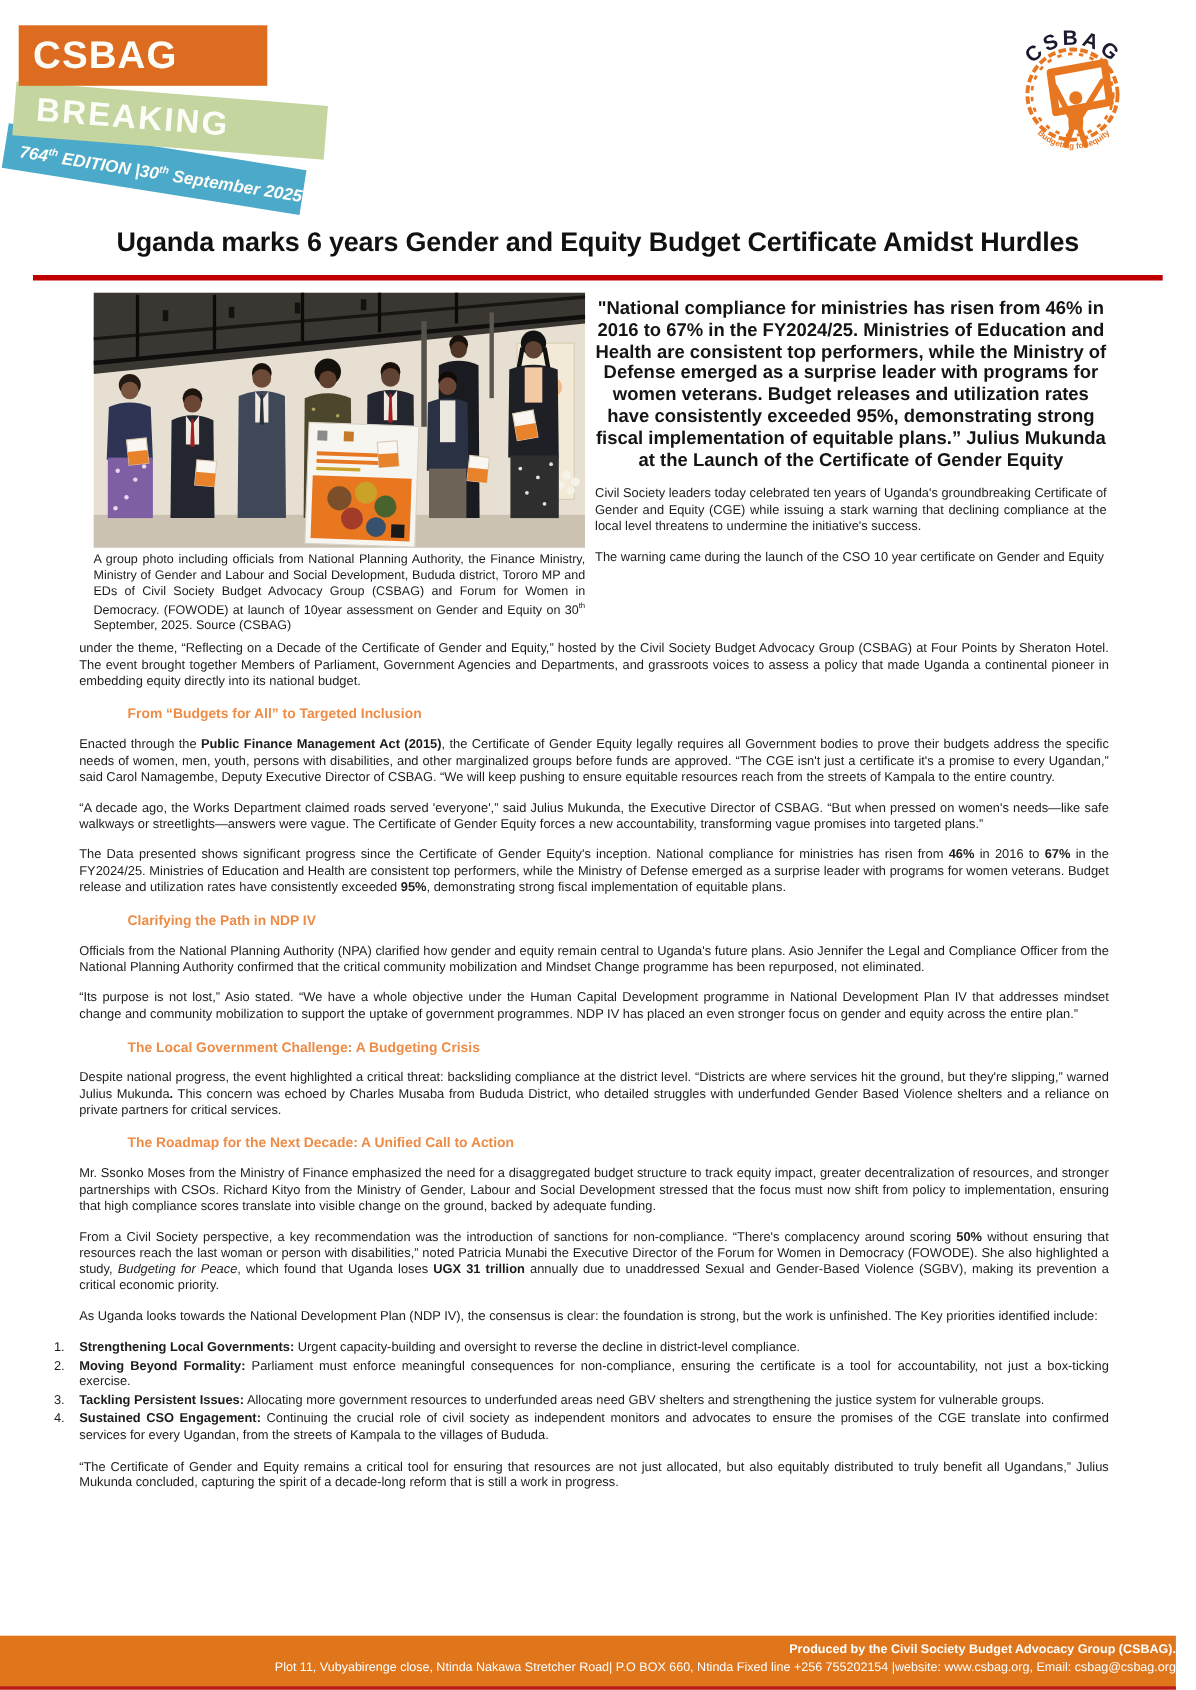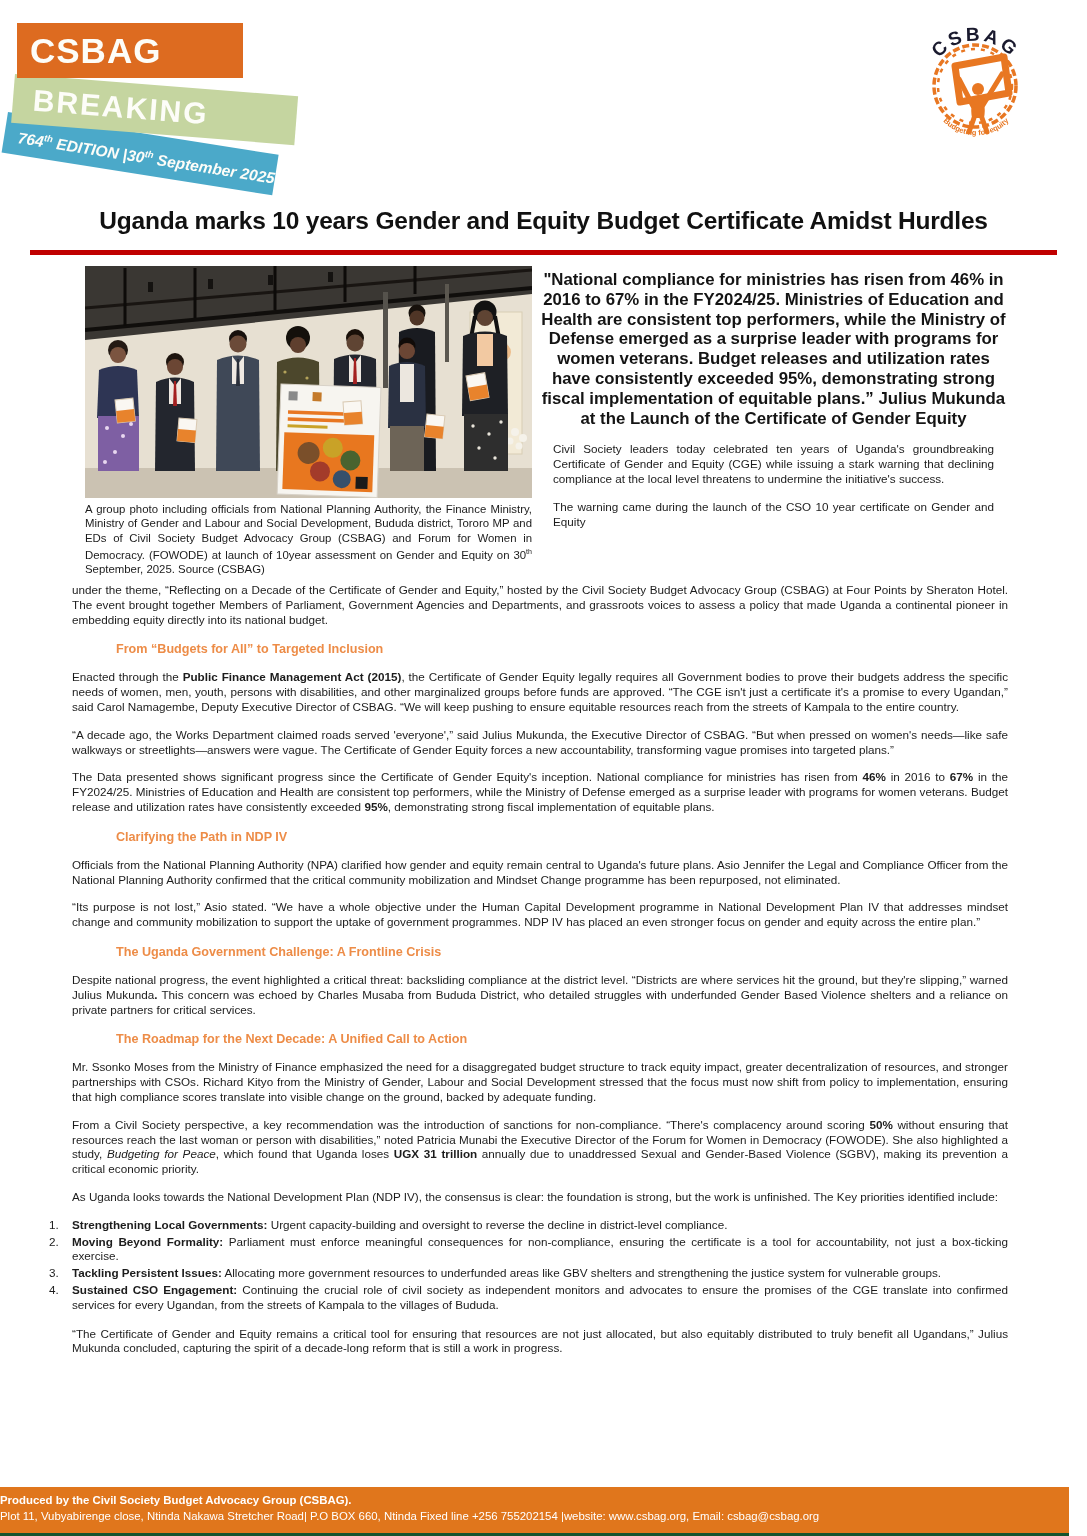--- a/index.html
+++ b/index.html
@@ -27,36 +27,36 @@
   .rule{position:absolute;left:30px;top:250px;width:1027px;height:5px;
     background:var(--rule_red,#C00000);}
   
   .col-left{position:absolute;left:85px;top:266px;width:447px;}
   .col-left svg{display:block;}
   .caption{font-size:11.4px;line-height:14.4px;text-align:justify;color:#1b1b1b;margin-top:4px;}
   .caption sup{font-size:.62em;}
   .col-right{position:absolute;left:537px;top:270px;width:473px;}
   .quote{font-size:16.8px;line-height:19.8px;font-weight:bold;text-align:center;color:#141414;
     margin:0 0 14px;}
-  .col-right p{font-size:11.7px;line-height:14.8px;text-align:justify;margin:0 16px 13px;}
+  .col-right p{font-size:11.7px;line-height:14.8px;text-align:justify;margin:0 4px 13px;}
   
   .flow{position:absolute;left:72px;top:583px;width:936px;}
   .flow p{font-size:11.7px;line-height:14.8px;text-align:justify;margin:0 0 13px;}
   .sec-heading{color:var(--heading_orange,#ED8C47);font-size:12.6px;font-weight:bold;
     margin:15px 0 14px;padding-left:44px;}
   ol.priorities{list-style:none;margin:5px 0 0;padding:0;counter-reset:pr;}
   ol.priorities li{position:relative;font-size:11.7px;line-height:14.8px;text-align:justify;
     margin:0 0 2px;}
   ol.priorities li::before{counter-increment:pr;content:counter(pr) ".";
     position:absolute;left:-23px;top:0;}
   .closing{margin-top:14px !important;}
   sup{font-size:.62em;vertical-align:super;}
   
   .footer{position:absolute;left:0;right:18px;bottom:0;height:46px;background:var(--footer_orange,#E0761C);
-    border-bottom:3px solid #14532d;color:#fff;text-align:left;}
+    border-bottom:3px solid #b91c1c;color:#fff;text-align:right;}
   .footer .l1{font-weight:bold;font-size:11.4px;margin-top:7px;}
   .footer .l2{font-size:11.4px;margin-top:4px;}
 </style>
 </head>
 <body>
 
 <div>
 
   <div class="banner banner-csbag">CSBAG</div>
   <div class="banner banner-breaking">BREAKING</div>
@@ -81,21 +81,21 @@
       <path d="M65,90 L51,63" stroke="#E87722" stroke-width="5" stroke-linecap="round"></path>
       <path d="M75,89 L94,58" stroke="#E87722" stroke-width="5" stroke-linecap="round"></path>
       <path d="M66,102 L61,116" stroke="#E87722" stroke-width="5" stroke-linecap="round"></path>
       <path d="M74,102 L79,116" stroke="#E87722" stroke-width="5" stroke-linecap="round"></path>
       <text font-family="Liberation Sans, sans-serif" font-size="7.5" font-weight="bold" fill="#E87722">
         <textPath href="#arcB" startOffset="50%" text-anchor="middle">Budgeting for equity</textPath>
       </text>
     </svg>
   </div>
 
-  <div class="title">Uganda marks 10 years Gender and Equity Budget Certificate Amidst Hurdles</div>
+  <div class="title">Uganda marks 6 years Gender and Equity Budget Certificate Amidst Hurdles</div>
   <div class="rule"></div>
 
   <figure class="col-left" style="margin:0">
     <svg viewBox="0 0 447 232" width="447" height="232" aria-hidden="true">
       <rect width="447" height="232" fill="#e7e0d2"></rect>
 
       <path d="M0,0 H447 V28 L0,74 Z" fill="#3a3733"></path>
       <path d="M0,64 L447,22" stroke="#100e0c" stroke-width="4"></path>
       <path d="M0,42 L447,4" stroke="#191512" stroke-width="3"></path>
       <path d="M40,2 L40,60 M110,2 L110,52 M190,0 L190,44 M260,0 L260,36 M330,0 L330,28" stroke="#0d0b09" stroke-width="3"></path>
@@ -236,32 +236,32 @@
 
     <h2 class="sec-heading">From “Budgets for All” to Targeted Inclusion</h2>
     <p><span>Enacted through the </span><span style="font-weight: bold;">Public Finance Management Act (2015)</span><span>, the Certificate of Gender Equity legally requires all Government bodies to prove their budgets address the specific needs of women, men, youth, persons with disabilities, and other marginalized groups before funds are approved. “The CGE isn't just a certificate it's a promise to every Ugandan,” said Carol Namagembe, Deputy Executive Director of CSBAG. “We will keep pushing to ensure equitable resources reach from the streets of Kampala to the entire country.</span></p>
     <p><span>“A decade ago, the Works Department claimed roads served 'everyone',” said Julius Mukunda, the Executive Director of CSBAG. “But when pressed on women's needs—like safe walkways or streetlights—answers were vague. The Certificate of Gender Equity forces a new accountability, transforming vague promises into targeted plans.”</span></p>
     <p><span>The Data presented shows significant progress since the Certificate of Gender Equity's inception. National compliance for ministries has risen from </span><span style="font-weight: bold;">46%</span><span> in 2016 to </span><span style="font-weight: bold;">67%</span><span> in the FY2024/25. Ministries of Education and Health are consistent top performers, while the Ministry of Defense emerged as a surprise leader with programs for women veterans. Budget release and utilization rates have consistently exceeded </span><span style="font-weight: bold;">95%</span><span>, demonstrating strong fiscal implementation of equitable plans.</span></p>
 
     <h2 class="sec-heading">Clarifying the Path in NDP IV</h2>
     <p><span>Officials from the National Planning Authority (NPA) clarified how gender and equity remain central to Uganda's future plans. Asio Jennifer the Legal and Compliance Officer from the National Planning Authority confirmed that the critical community mobilization and Mindset Change programme has been repurposed, not eliminated.</span></p>
     <p><span>“Its purpose is not lost,” Asio stated. “We have a whole objective under the Human Capital Development programme in National Development Plan IV that addresses mindset change and community mobilization to support the uptake of government programmes. NDP IV has placed an even stronger focus on gender and equity across the entire plan.”</span></p>
 
-    <h2 class="sec-heading">The Uganda Government Challenge: A Frontline Crisis</h2>
+    <h2 class="sec-heading">The Local Government Challenge: A Budgeting Crisis</h2>
     <p><span>Despite national progress, the event highlighted a critical threat: backsliding compliance at the district level. “Districts are where services hit the ground, but they're slipping,” warned Julius Mukunda</span><span style="font-weight: bold;">.</span><span> This concern was echoed by Charles Musaba from Bududa District, who detailed struggles with underfunded Gender Based Violence shelters and a reliance on private partners for critical services.</span></p>
 
     <h2 class="sec-heading">The Roadmap for the Next Decade: A Unified Call to Action</h2>
     <p><span>Mr. Ssonko Moses from the Ministry of Finance emphasized the need for a disaggregated budget structure to track equity impact, greater decentralization of resources, and stronger partnerships with CSOs. Richard Kityo from the Ministry of Gender, Labour and Social Development stressed that the focus must now shift from policy to implementation, ensuring that high compliance scores translate into visible change on the ground, backed by adequate funding.</span></p>
     <p><span>From a Civil Society perspective, a key recommendation was the introduction of sanctions for non-compliance. “There's complacency around scoring </span><span style="font-weight: bold;">50%</span><span> without ensuring that resources reach the last woman or person with disabilities,” noted Patricia Munabi the Executive Director of the Forum for Women in Democracy (FOWODE). She also highlighted a study, </span><span style="font-style: italic;">Budgeting for Peace</span><span>, which found that Uganda loses </span><span style="font-weight: bold;">UGX 31 trillion</span><span> annually due to unaddressed Sexual and Gender-Based Violence (SGBV), making its prevention a critical economic priority.</span></p>
     <p><span>As Uganda looks towards the National Development Plan (NDP IV), the consensus is clear: the foundation is strong, but the work is unfinished. The Key priorities identified include:</span></p>
 
     <ol class="priorities">
       <li><span style="font-weight: bold; margin-top: 37px;">Strengthening Local Governments:</span><span> Urgent capacity-building and oversight to reverse the decline in district-level compliance.</span></li>
       <li><span style="font-weight: bold;">Moving Beyond Formality:</span><span> Parliament must enforce meaningful consequences for non-compliance, ensuring the certificate is a tool for accountability, not just a box-ticking exercise.</span></li>
-      <li><span style="font-weight: bold;">Tackling Persistent Issues:</span><span> Allocating more government resources to underfunded areas like GBV shelters and strengthening the justice system for vulnerable groups.</span></li>
+      <li><span style="font-weight: bold;">Tackling Persistent Issues:</span><span> Allocating more government resources to underfunded areas need GBV shelters and strengthening the justice system for vulnerable groups.</span></li>
       <li><span style="font-weight: bold;">Sustained CSO Engagement:</span><span> Continuing the crucial role of civil society as independent monitors and advocates to ensure the promises of the CGE translate into confirmed services for every Ugandan, from the streets of Kampala to the villages of Bududa.</span></li>
     </ol>
 
     <p class="closing"><span>“The Certificate of Gender and Equity remains a critical tool for ensuring that resources are not just allocated, but also equitably distributed to truly benefit all Ugandans,” Julius Mukunda concluded, capturing the spirit of a decade-long reform that is still a work in progress.</span></p>
   </div>
 
   <div class="footer">
     <div class="l1">Produced by the Civil Society Budget Advocacy Group (CSBAG).</div>
     <div class="l2">Plot 11, Vubyabirenge close, Ntinda Nakawa Stretcher Road| P.O BOX 660, Ntinda Fixed line +256 755202154 |website: www.csbag.org, Email: csbag@csbag.org</div>
   </div>

